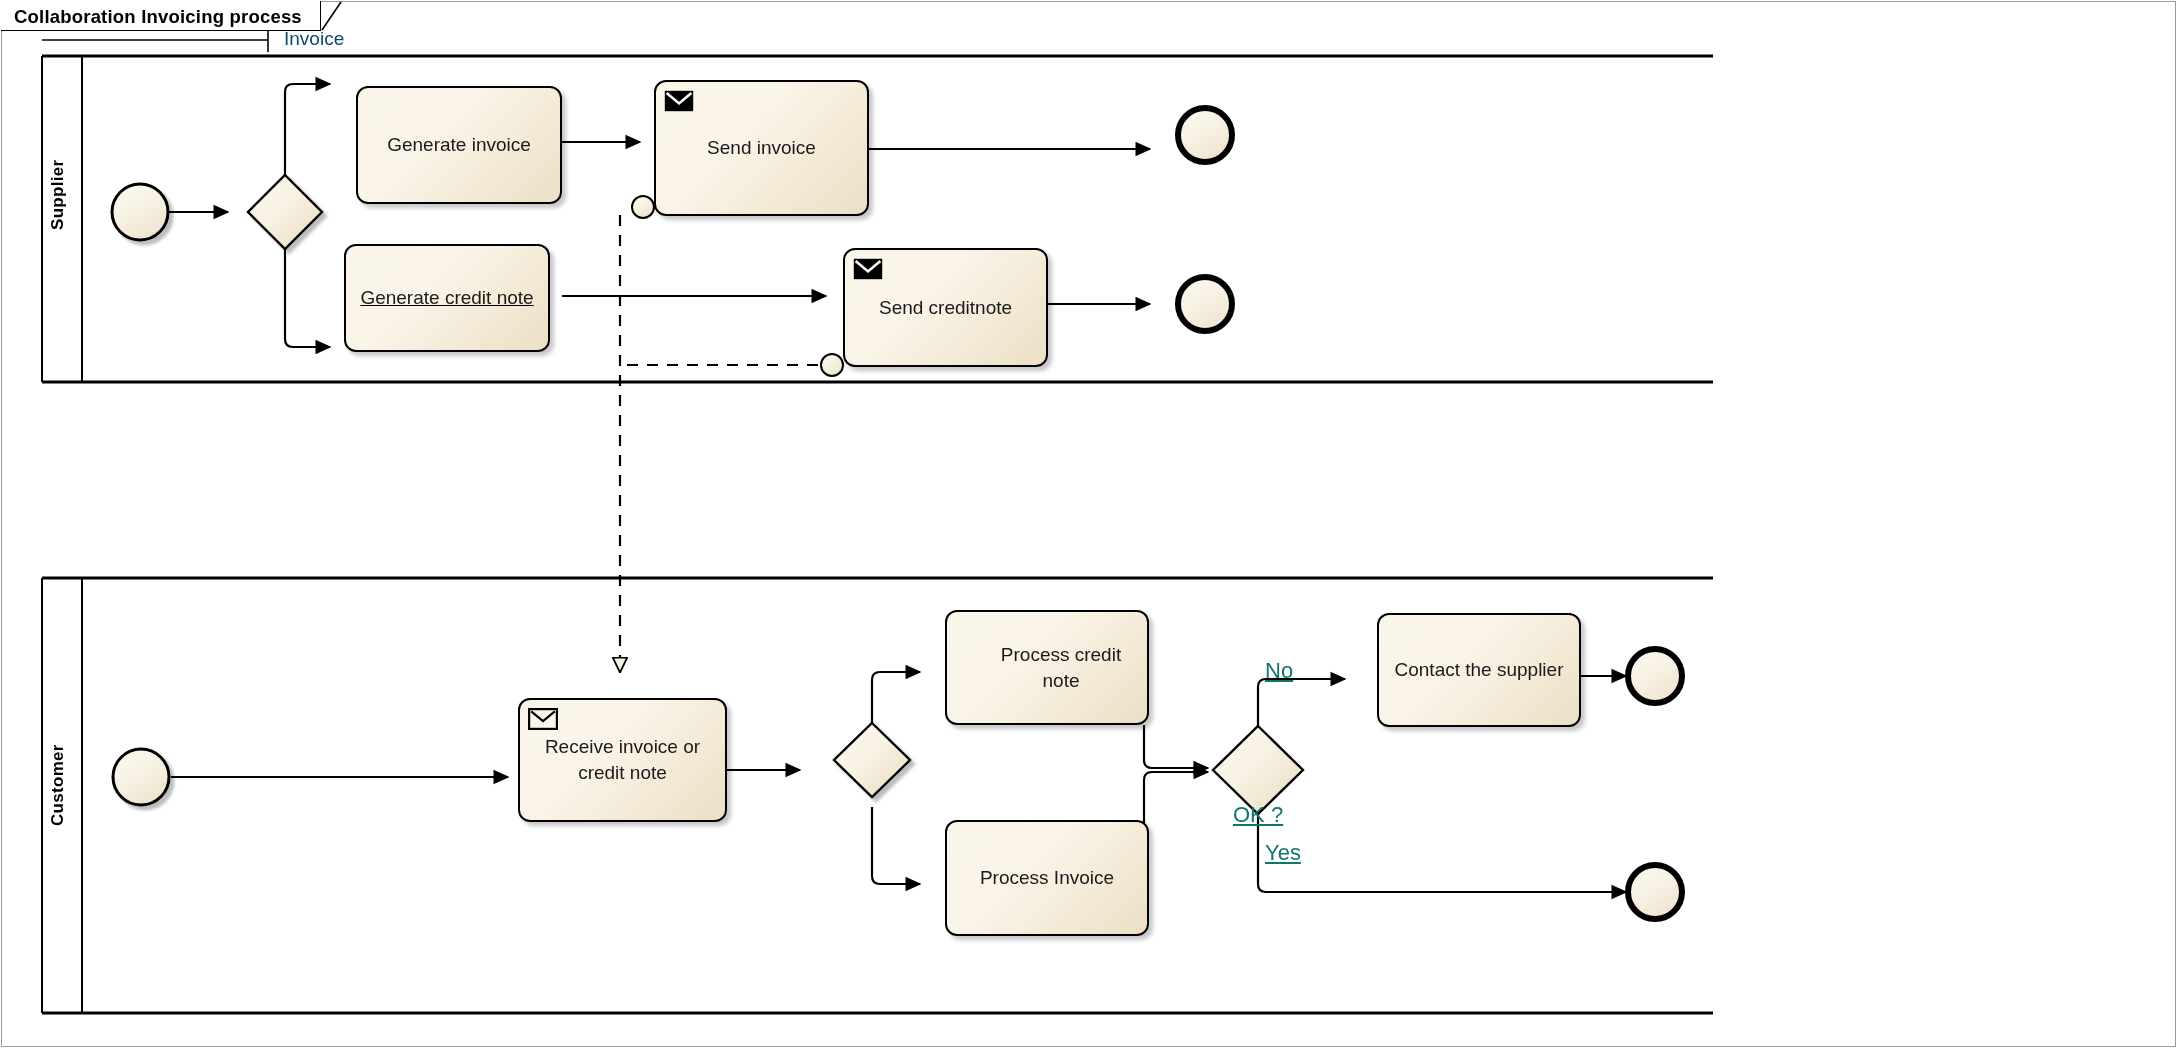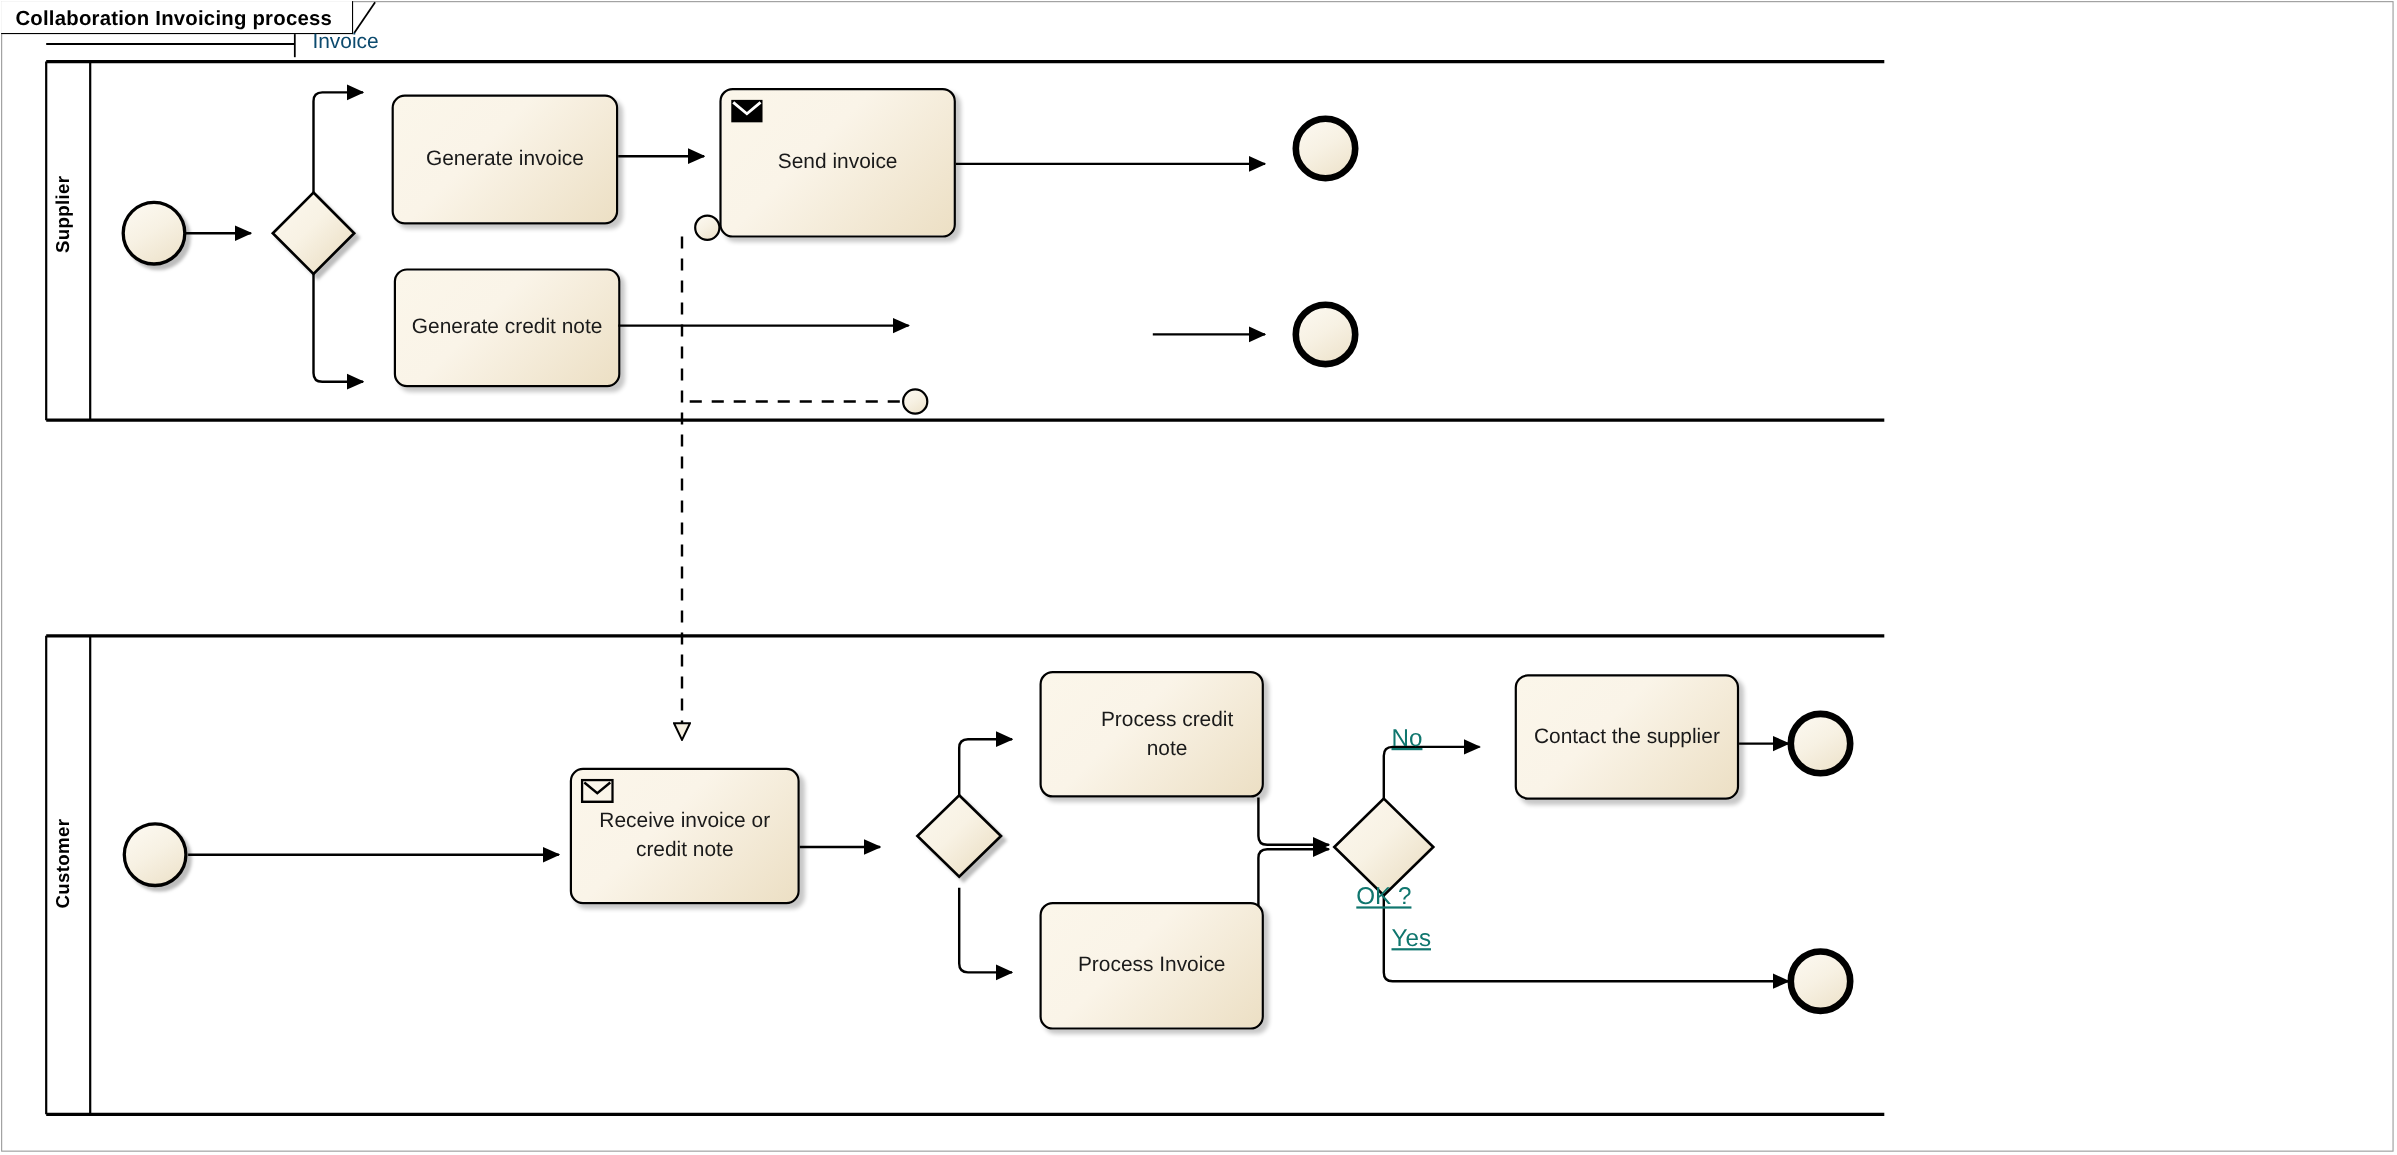--- a/index.html
+++ b/index.html
@@ -233,24 +233,31 @@
       <rect x="0.8" y="0.8" width="28.4" height="20.4" fill="#000"></rect>
       <path d="M 2.6 3 L 15 13.4 L 27.4 3" fill="none" stroke="#ffffff" stroke-width="2.6"></path>
     </svg>
     <span class="label">Send invoice</span>
   </div>
 
   <div class="task" style="left:356px; top:86px; width:206px; height:118px;">
     <span class="label">Generate invoice</span>
   </div>
 
-  <div class="task" style="left:358px; top:244px; width:206px; height:108px;">
+  <div class="task" style="left:344px; top:244px; width:206px; height:108px;text-decoration:underline;">
     <span class="label">Generate credit note</span>
   </div>
 
+  <div class="task" style="left:843px; top:248px; width:205px; height:119px;">
+    <svg class="env" viewBox="0 0 30 22">
+      <rect x="0.8" y="0.8" width="28.4" height="20.4" fill="#000"></rect>
+      <path d="M 2.6 3 L 15 13.4 L 27.4 3" fill="none" stroke="#ffffff" stroke-width="2.6"></path>
+    </svg>
+    <span class="label">Send creditnote</span>
+  </div>
 
   <div class="task" style="left:518px; top:698px; width:209px; height:124px;">
     <svg class="env" viewBox="0 0 30 22">
       <rect x="1.1" y="1.1" width="27.8" height="19.8" fill="none" stroke="#000" stroke-width="2.2"></rect>
       <path d="M 3.2 3.4 L 15 13.0 L 26.8 3.4" fill="none" stroke="#000" stroke-width="2.2"></path>
     </svg>
     <span class="label">Receive invoice or
 credit note</span>
   </div>
 

